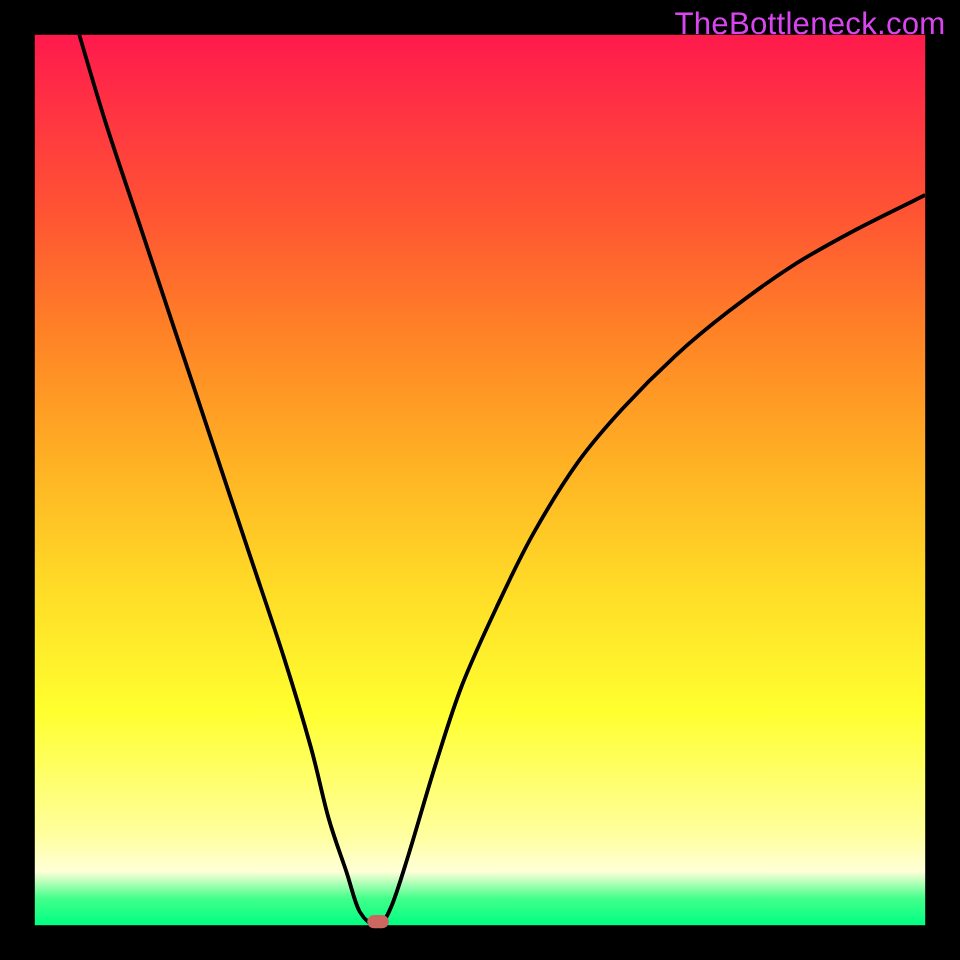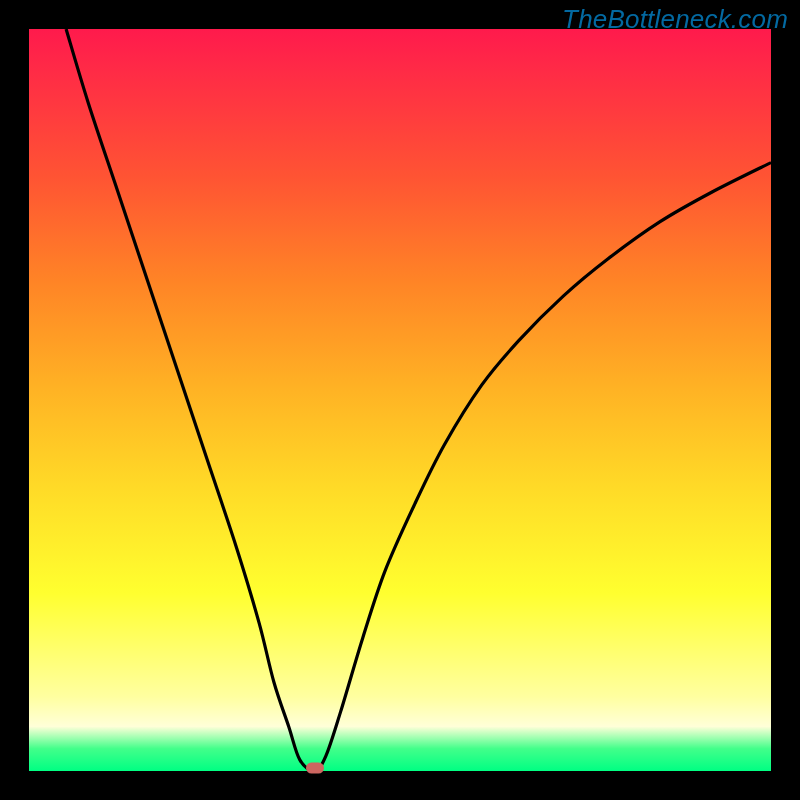--- a/index.html
+++ b/index.html
@@ -29,26 +29,25 @@
       #ffffa0 90%,
       #ffffd8 94%,
       #42ff8a 97%,
       #00ff83 100%
     );
   }
   .watermark {
     position: absolute;
     top: 4px;
     right: 12px;
-    color: #0369a1;
+    color: #d946ef;
     font-size: 26px;
     letter-spacing: 0.2px;
     font-weight: 500;
     user-select: none;
-    font-style: italic;
   }
   svg.curve {
     position: absolute;
     left: 0;
     top: 0;
     width: 742px;
     height: 742px;
     pointer-events: none;
   }
   .marker {

